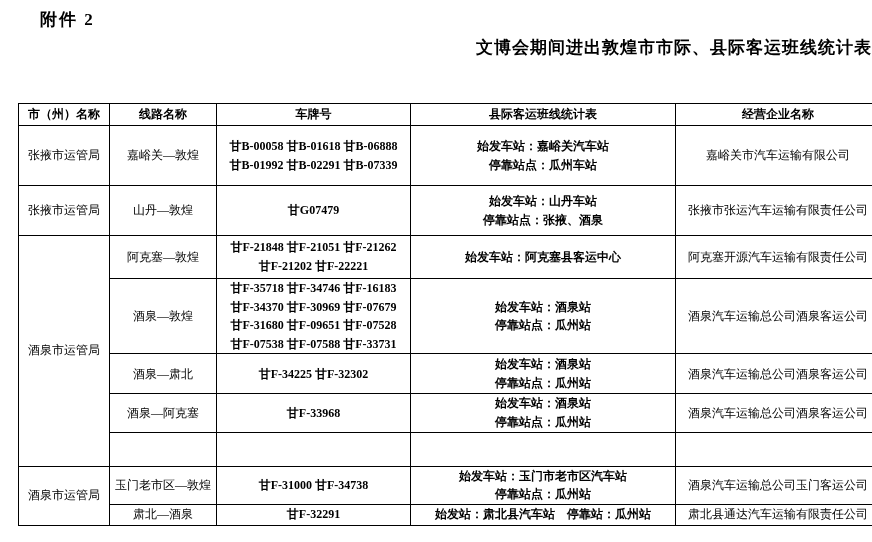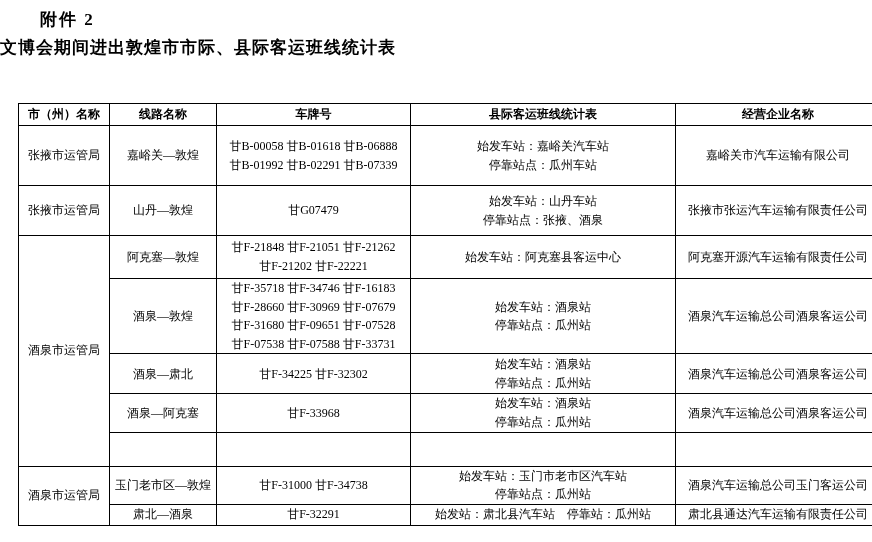--- a/index.html
+++ b/index.html
@@ -10,42 +10,42 @@
     color:#000;
     position:relative;
     overflow:hidden;
   }
   .attachment{
     position:absolute;left:40px;top:8px;
     font-size:17px;font-weight:bold;letter-spacing:2px;
   }
   .doc-title{
     position:absolute;left:0;top:36px;width:872px;
-    text-align:left;font-size:17px;font-weight:bold;letter-spacing:1px;
+    text-align:right;font-size:17px;font-weight:bold;letter-spacing:1px;
   }
   table.stats{
     position:absolute;left:18px;top:103px;
     border-collapse:collapse;table-layout:fixed;
     width:837px;
   }
   table.stats td,table.stats th{
     border:1px solid #000;
     text-align:center;vertical-align:middle;
     padding:0 2px;
     font-size:12px;
     line-height:1.55;
     overflow:hidden;
   }
   table.stats th{font-weight:bold;}
   .col-agency{width:86px;}
   .col-route{width:102px;}
   .col-plates{width:189px;}
   .col-stations{width:260px;}
   .col-company{width:200px;}
-  .plates div,.stations div{white-space:nowrap;}
+  .plates div,.stations div{white-space:nowrap;font-weight:bold;}
   .plates{font-size:11.5px;}
 </style>
 </head>
 <body>
 
 <div class="attachment">附件 2</div>
 <div class="doc-title">文博会期间进出敦煌市市际、县际客运班线统计表</div>
 
 <table class="stats">
 
@@ -94,21 +94,21 @@
     </td>
     <td class="stations">
       <div>始发车站：阿克塞县客运中心</div>
     </td>
     <td>阿克塞开源汽车运输有限责任公司</td>
   </tr>
   <tr style="height:74px;">
     <td>酒泉—敦煌</td>
     <td class="plates">
       <div>甘F-35718  甘F-34746  甘F-16183</div>
-      <div>甘F-28660  甘F-30969  甘F-07679</div>
+      <div>甘F-34370  甘F-30969  甘F-07679</div>
       <div>甘F-31680  甘F-09651  甘F-07528</div>
       <div>甘F-07538  甘F-07588  甘F-33731</div>
     </td>
     <td class="stations">
       <div>始发车站：酒泉站</div>
       <div>停靠站点：瓜州站</div>
     </td>
     <td>酒泉汽车运输总公司酒泉客运公司</td>
   </tr>
   <tr style="height:40px;">

